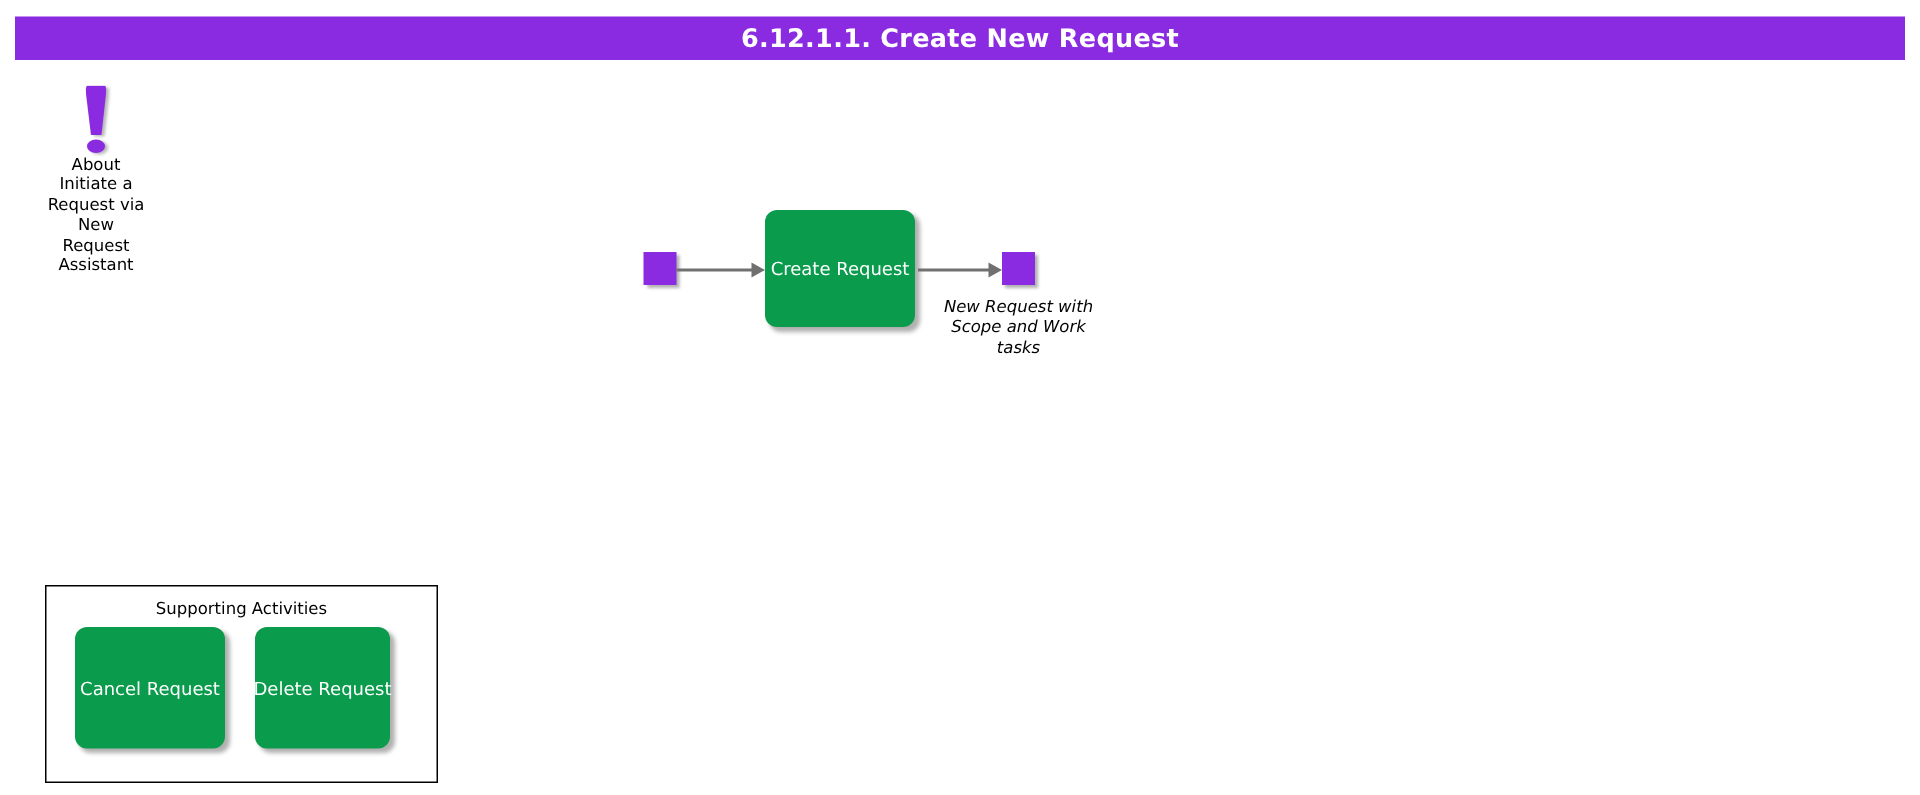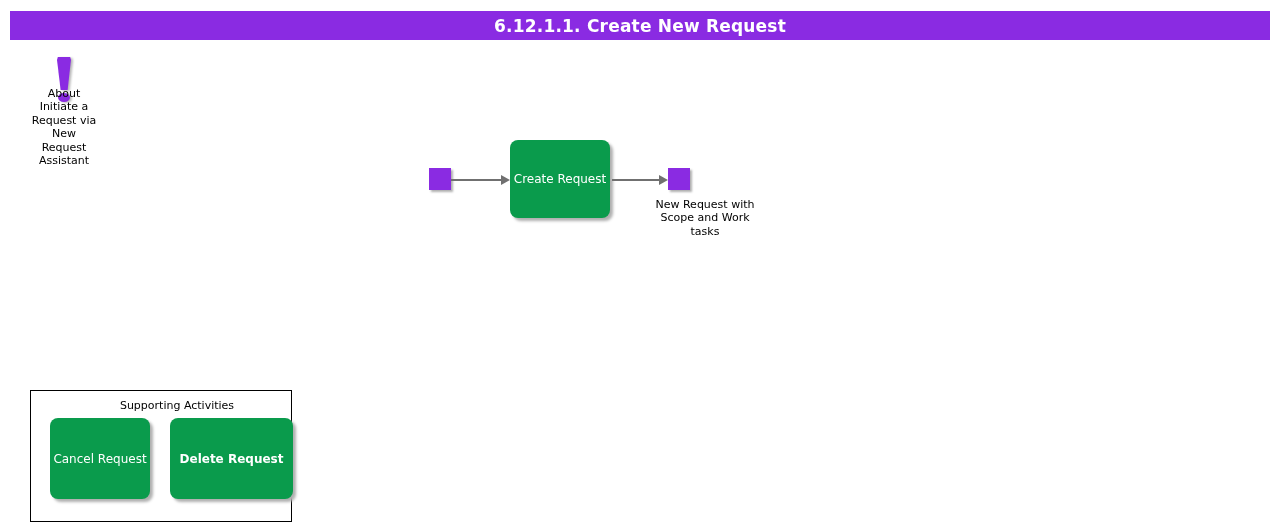--- a/index.html
+++ b/index.html
@@ -22,38 +22,38 @@
     position:absolute; left:57px; top:57px; width:14px; height:33px;
     background:#8A2BE2;
     clip-path:polygon(6% 0, 94% 0, 100% 8%, 76% 100%, 26% 100%, 0 8%);
   }
   .excl-dot {
     position:absolute; left:58px; top:93px; width:12px; height:9px;
     border-radius:50%; background:#8A2BE2;
   }
 
   .about-text {
-    position:absolute; left:9px; top:87px; width:110px;
+    position:absolute; left:9px; top:103px; width:110px;
     font-size:11px; line-height:13.4px; text-align:center; white-space:pre-line;
   }
 
   
   .artifact {
     position:absolute; width:22px; height:22px; background:#8A2BE2;
     box-shadow:2px 2px 2px #b0b0b0; cursor:pointer;
   }
   .sq1 { left:429px; top:168px; }
   .sq2 { left:668px; top:168px; }
 
   .flow-label {
     position:absolute; width:124px; text-align:center;
     font-size:11px; line-height:13.4px; white-space:pre-line; cursor:pointer;
   }
   .lbl1 { left:378px; top:195px; }
-  .lbl2 { left:643px; top:198px; }
+  .lbl2 { left:617px; top:198px;font-style:italic; }
 
   
   .activity-box {
     position:absolute; background:#0A9B4C; border-radius:8px;
     box-shadow:3px 3px 3px #b0b0b0;
     display:flex; align-items:center; justify-content:center;
     color:#ffffff; font-size:12px; white-space:nowrap; cursor:pointer;
   }
   .create-request { left:510px; top:140px; width:100px; height:78px; }
 
@@ -68,25 +68,25 @@
   .a1-head { left:501px; top:175px; }
   .a2-line { left:612px; top:179px; width:48px; }
   .a2-head { left:659px; top:175px; }
 
   
   .support-box {
     position:absolute; left:30px; top:390px; width:262px; height:132px;
     border:1px solid #000000; background:#ffffff;
   }
   .support-title {
-    position:absolute; left:16px; top:8px; width:100%;
+    position:absolute; left:0; top:8px; width:100%;
     text-align:center; font-size:11px;
   }
   .support-item-1 { left:50px;  top:418px; width:100px; height:81px; }
-  .support-item-2 { left:170px; top:418px; width:123px; height:81px;font-weight:bold; }
+  .support-item-2 { left:170px; top:418px; width:90px; height:81px; }
 </style>
 </head>
 <body>
 
 <div class="canvas">
 
   <div class="title-bar">
     <span>6.12.1.1. Create New Request</span>
   </div>
 

